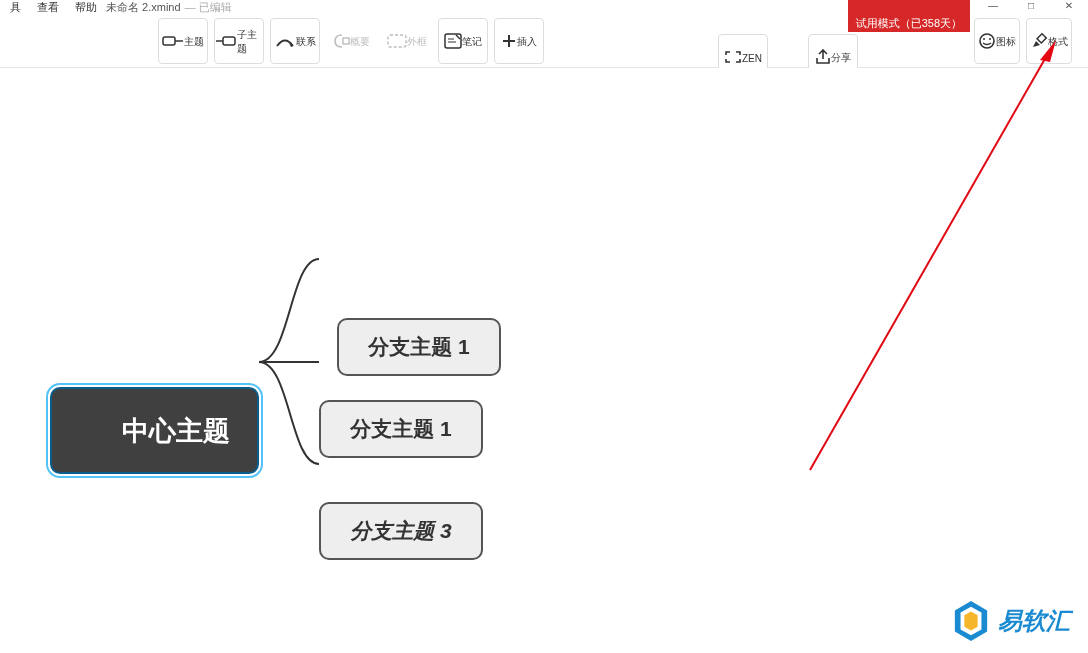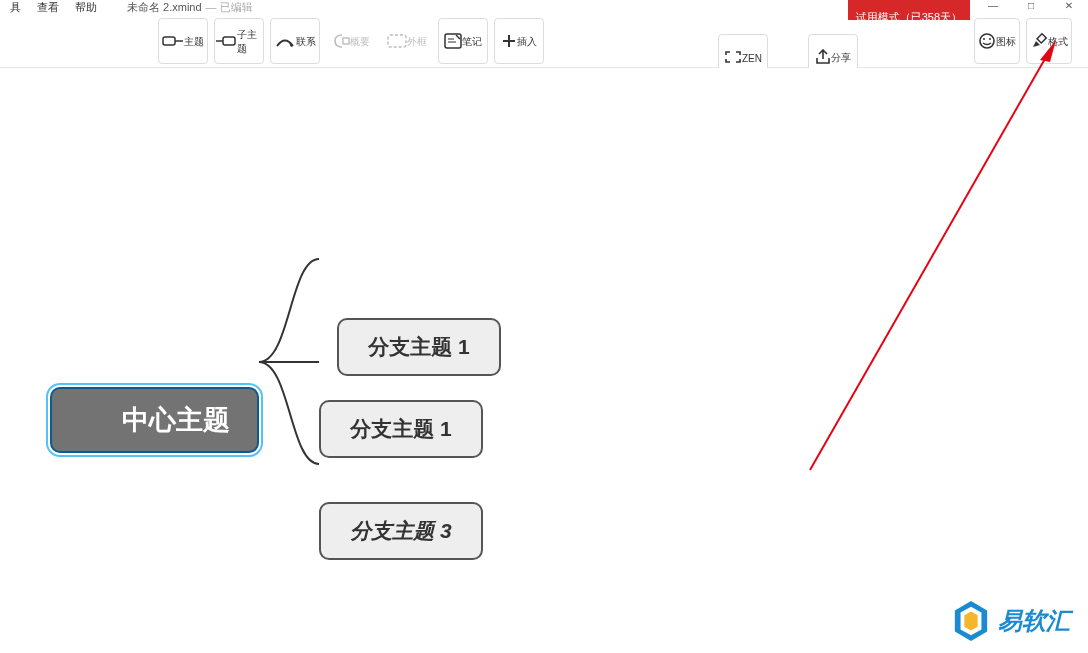--- a/index.html
+++ b/index.html
@@ -1,41 +1,41 @@
 <!DOCTYPE html>
 <html><head>
 <meta charset="utf-8">
 <style>
 * { margin:0; padding:0; box-sizing:border-box; font-family:"Microsoft YaHei","PingFang SC",Arial,sans-serif; }
 body { width:1088px; height:653px; background:#fff; position:relative; overflow:hidden; }
 
 
 .titlebar { height:14px; display:flex; align-items:center; font-size:11px; color:#333; position:relative; padding-left:2px; }
 .titlebar .menu-item { padding:0 8px; cursor:default; }
-.titlebar .filename { margin-left:22px; color:#555; }
+.titlebar .filename { margin-left:1px; color:#555; }
 .titlebar .file-status { color:#aaa; margin-left:4px; }
-.trial-badge { position:absolute; right:118px; top:0; background:#d62828; color:#fff; font-size:11px; padding:10px 8px; height:14px; line-height:14px; }
+.trial-badge { position:absolute; right:118px; top:0; background:#d62828; color:#fff; font-size:11px; padding:16px 8px; height:14px; line-height:14px; }
 .win-controls { position:absolute; right:0; top:0; height:14px; display:flex; }
 .win-controls div { width:38px; text-align:center; font-size:10px; color:#555; cursor:default; }
 
 
 .toolbar { height:54px; border-bottom:1px solid #e5e5e5; display:flex; align-items:center; padding:0 6px; position:relative; }
 .tb-group { display:flex; gap:6px; margin-left:152px; }
 .tb-btn { display:flex; flex-direction:row; align-items:center; justify-content:center; width:50px; height:46px; border:1px solid #ddd; border-radius:4px; cursor:pointer; font-size:10px; color:#333; background:#fff; }
 .tb-btn.disabled { border-color:transparent; color:#bdbdbd; }
 .tb-btn .ic { height:22px; display:flex; align-items:center; justify-content:center; }
 .tb-btn .lbl { margin-top:2px; }
 .tb-right { position:absolute; right:16px; top:4px; display:flex; gap:6px; }
 .tb-right .tb-btn { width:46px; }
 .tb-mid { position:absolute; right:230px; top:20px; display:flex; gap:40px; }
 .tb-mid .tb-btn { border:1px solid #ddd; }
 
 
 .canvas { position:absolute; top:68px; left:0; right:0; bottom:0; background:#fff; }
-.central { position:absolute; left:50px; top:319px; width:209px; height:66px; background:#737373; border:2px solid #0b5c8a; border-radius:10px; outline:2px solid #53c2f8; outline-offset:2px; display:flex; align-items:center; justify-content:center; color:#fff; font-size:27px; font-weight:bold;padding-left:43px; }
+.central { position:absolute; left:50px; top:319px; width:209px; height:87px; background:#404040; border:2px solid #0b5c8a; border-radius:10px; outline:2px solid #53c2f8; outline-offset:2px; display:flex; align-items:center; justify-content:center; color:#fff; font-size:27px; font-weight:bold;padding-left:43px; }
 .branch { position:absolute; width:164px; height:58px; background:#eee; border:2px solid #555; border-radius:10px; display:flex; align-items:center; justify-content:center; font-size:21px; font-weight:bold; color:#333; }
 .b1 { left:337px; top:230px;margin-top:20px; }
 .b2 { left:319px; top:332px; }
 .b3 { left:319px; top:434px;font-style:italic; }
 
 svg.connectors { position:absolute; left:0; top:0; pointer-events:none; }
 
 
 .arrow-svg { position:absolute; left:0; top:0; pointer-events:none; }
 

